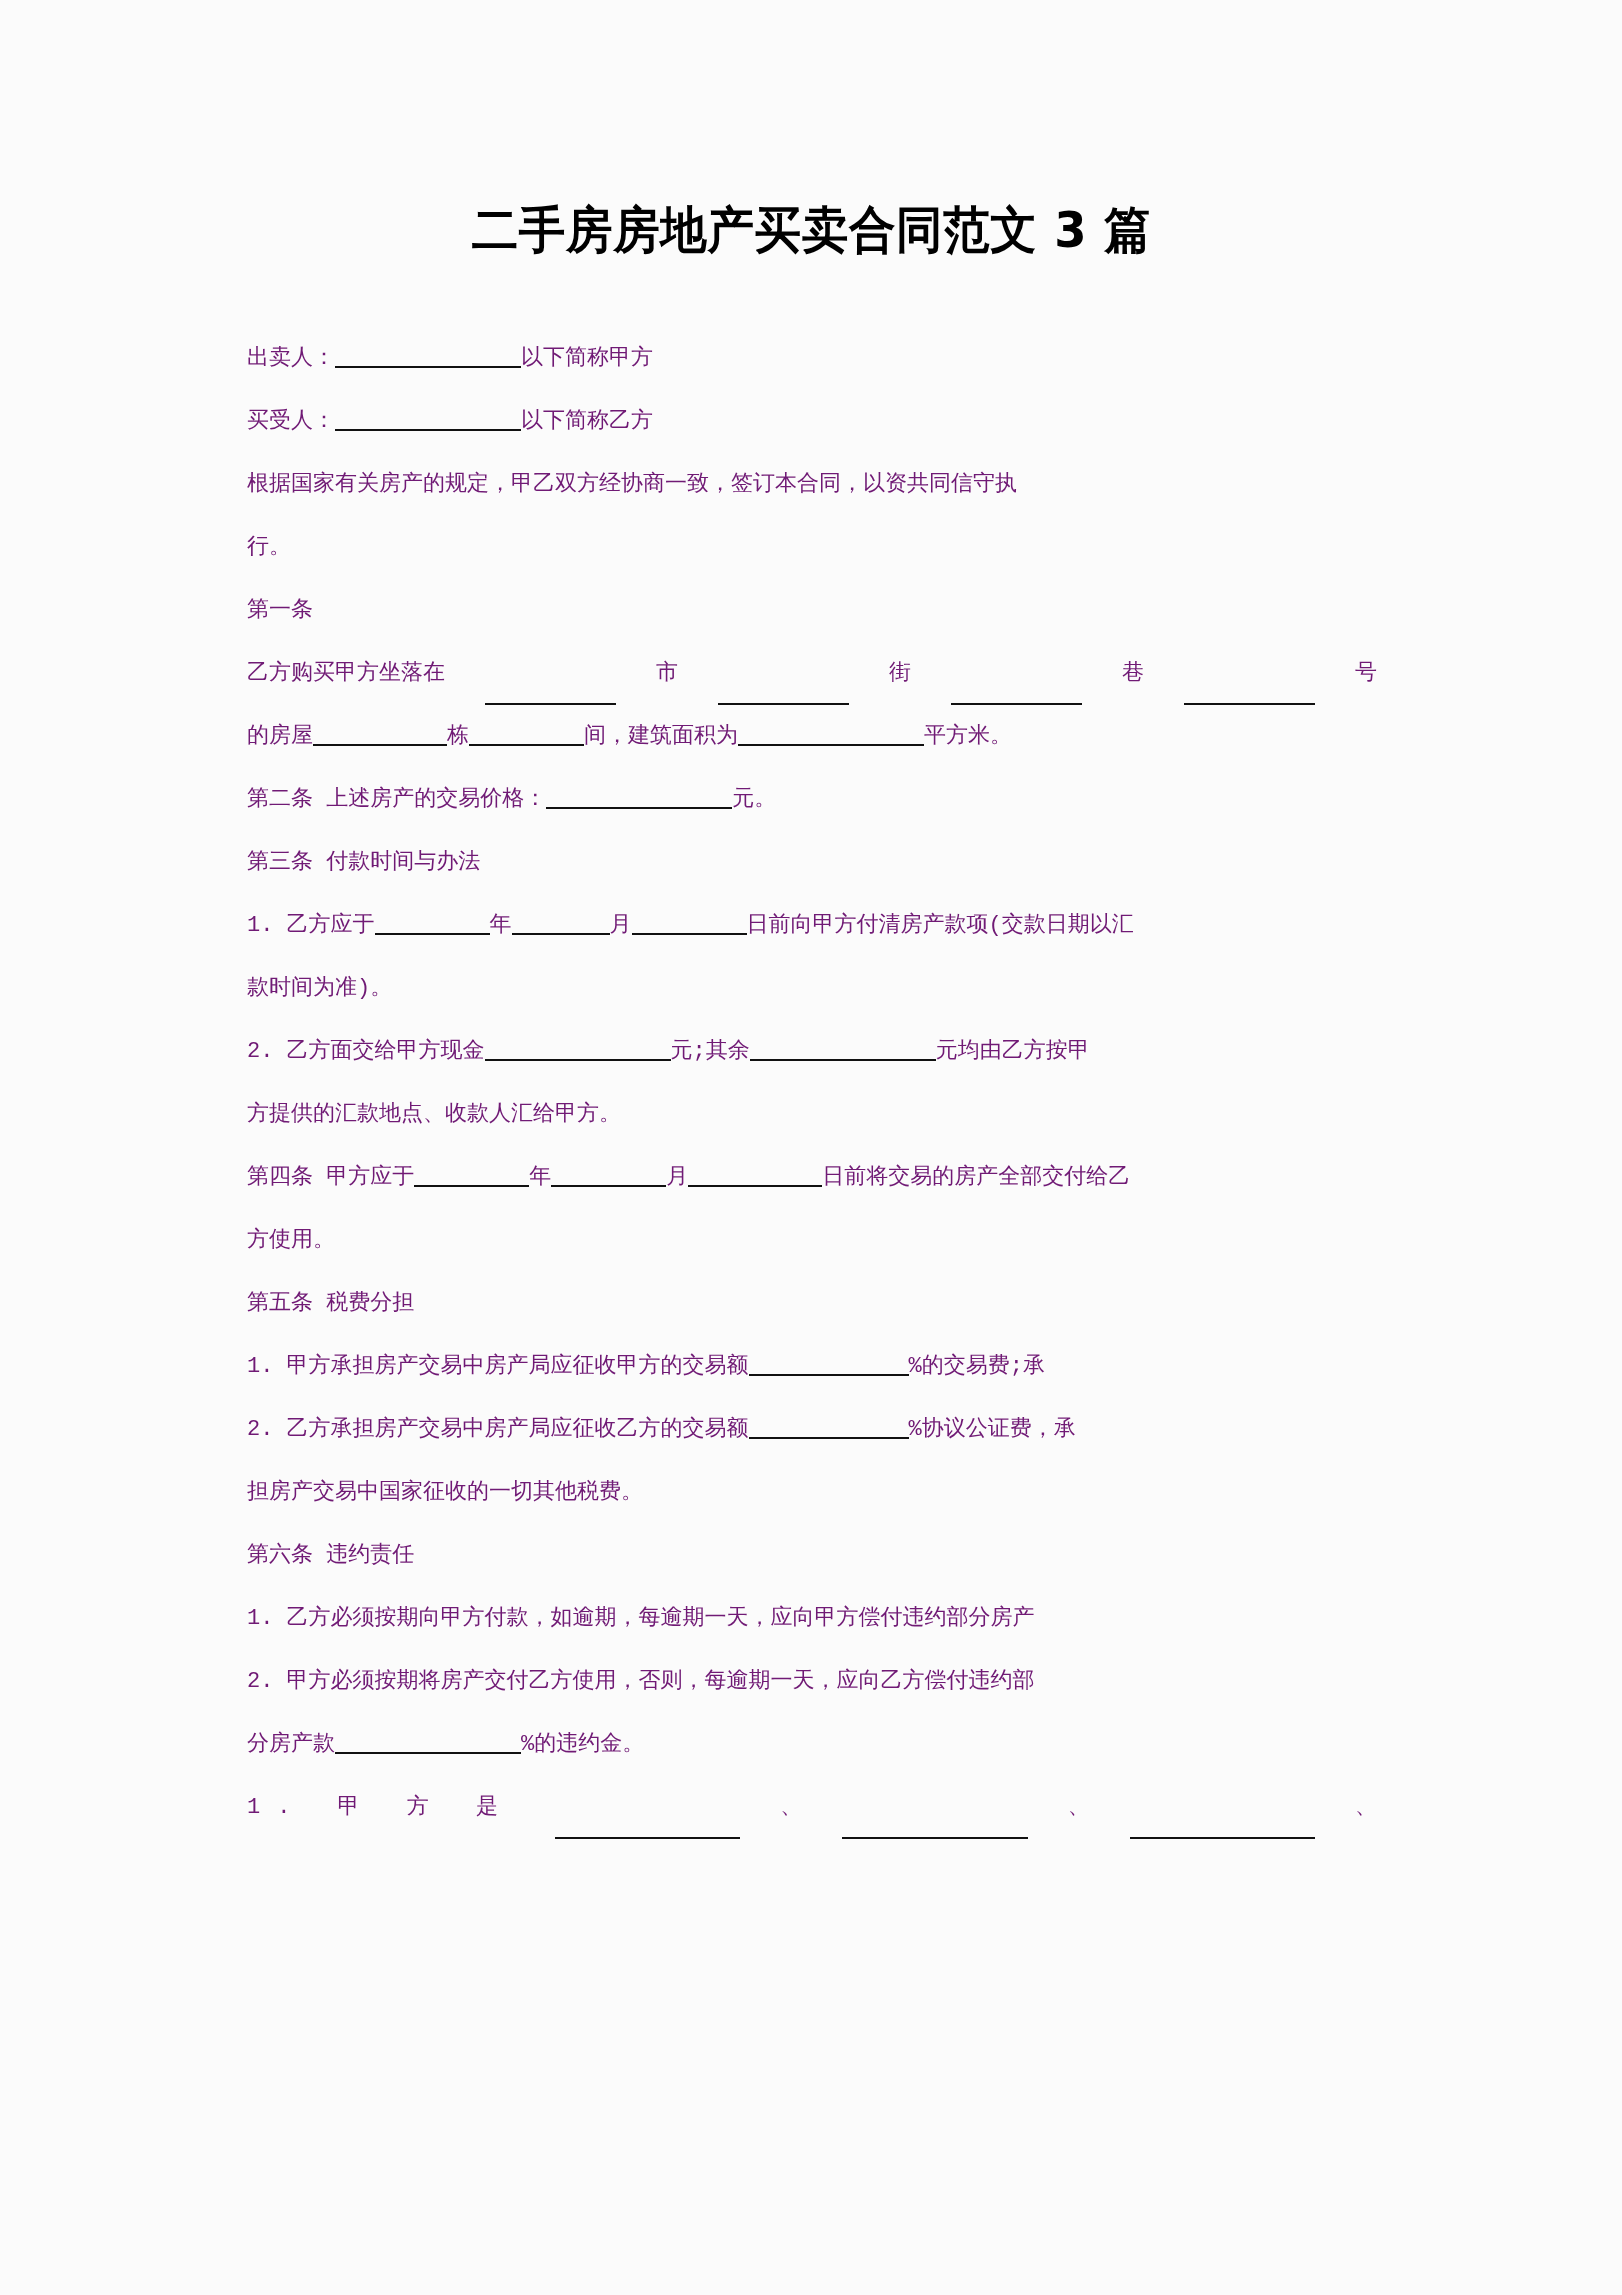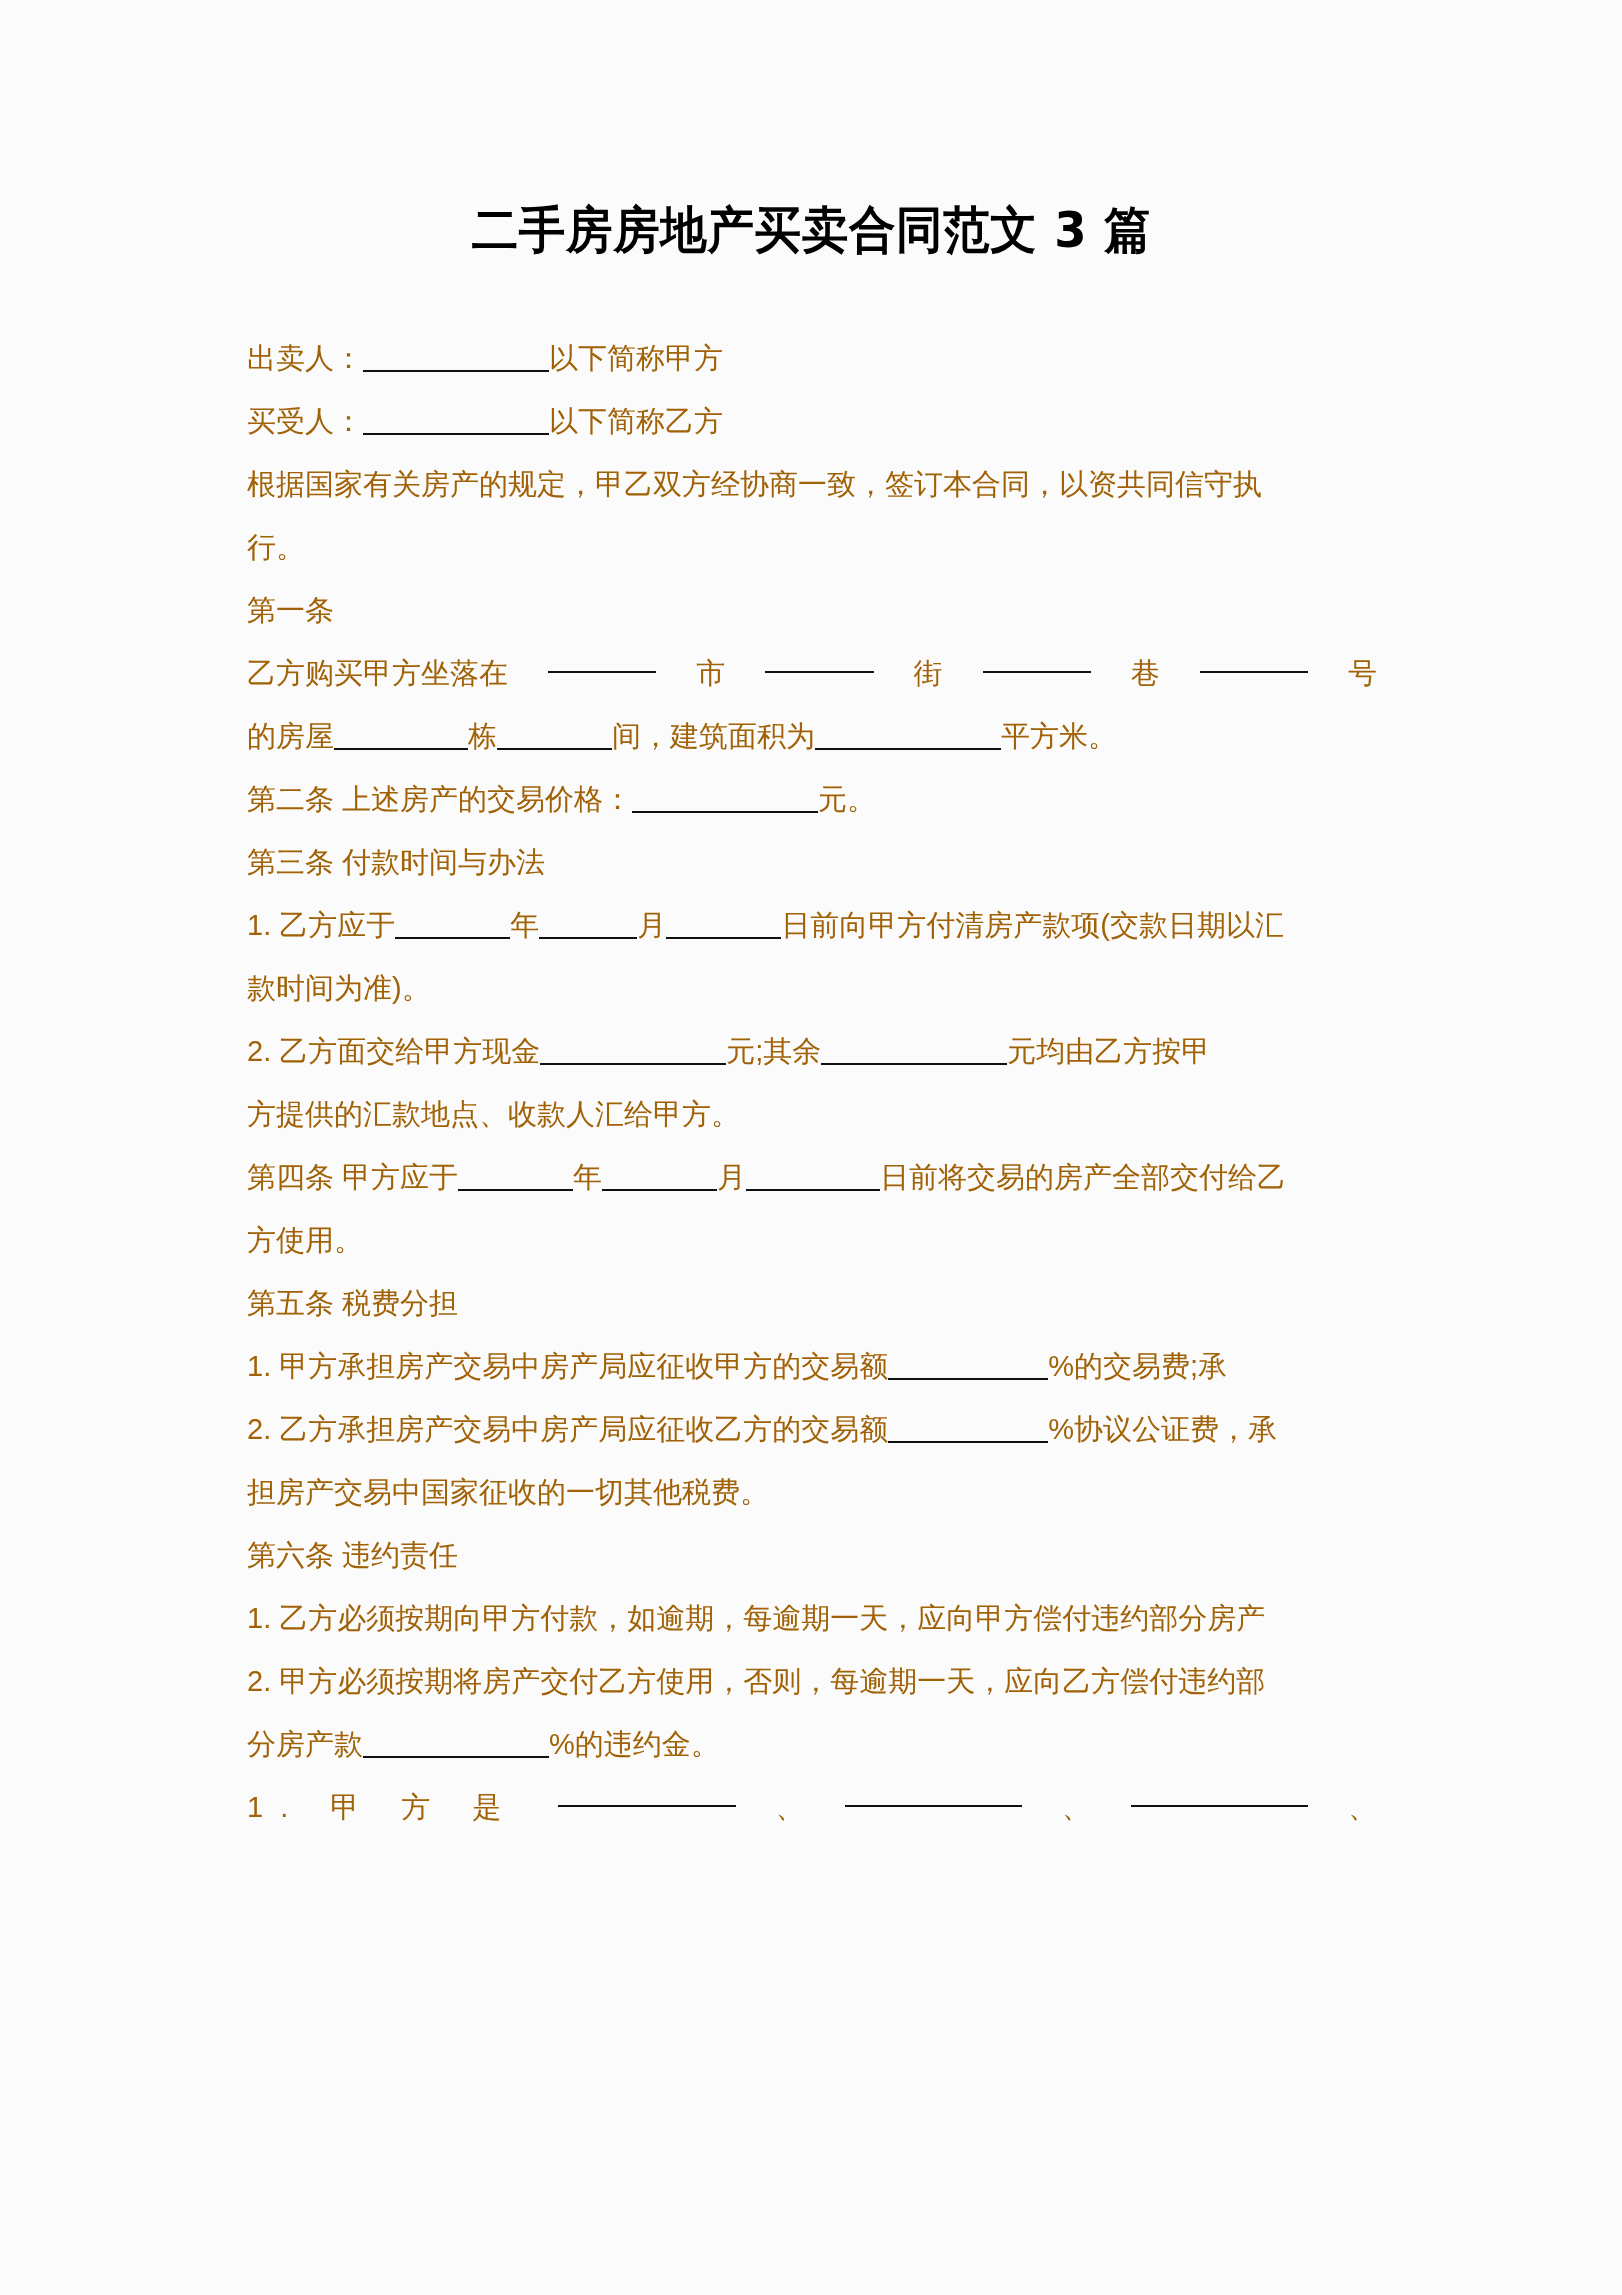--- a/index.html
+++ b/index.html
@@ -45,32 +45,32 @@
 
   
   .body-block {
     position: absolute;
     left: 247px;
     top: 327px;
     width: 1130px;   
   }
 
   .ln {
-    font-size: 29px;
+    font-size: 22px;
     line-height: 63px;
     height: 63px;
-    color: #a16207;
+    color: #701a75;
     white-space: nowrap;
-    font-family: Liberation Sans, sans-serif;
+    font-family: Liberation Mono, monospace;
   }
 
   
   .ln.justify {
     display: flex;
-    align-items: flex-start;
+    align-items: flex-end;
     white-space: nowrap;
     gap: 40px;
   }
   .ln.justify > .seg { flex: 0 0 auto; }
   .ln.justify > .blank { flex: 1 1 auto; min-width: 26px; }
 
   
   .blank {
     display: inline-block;
     border-bottom: 2px solid #111111;

